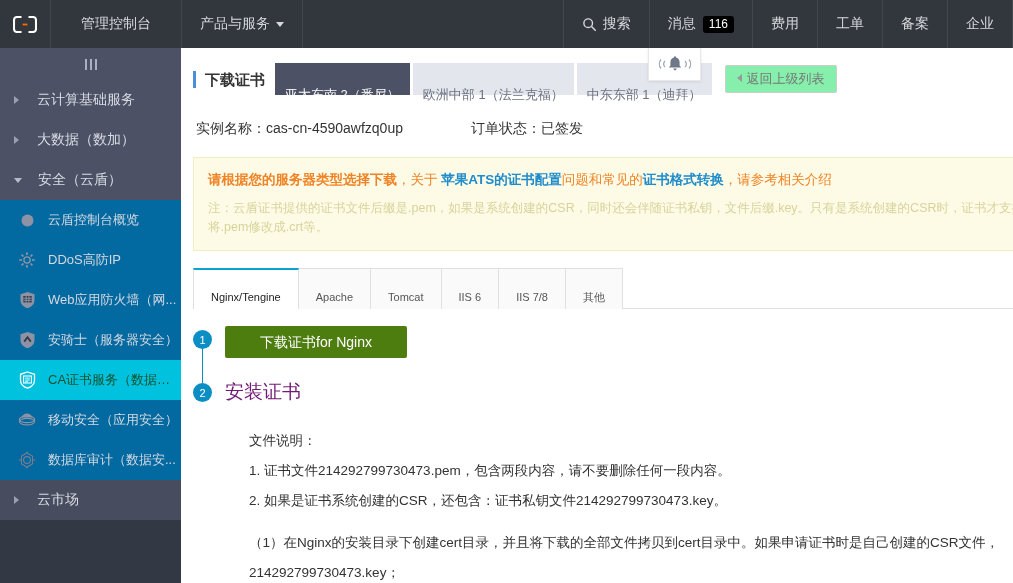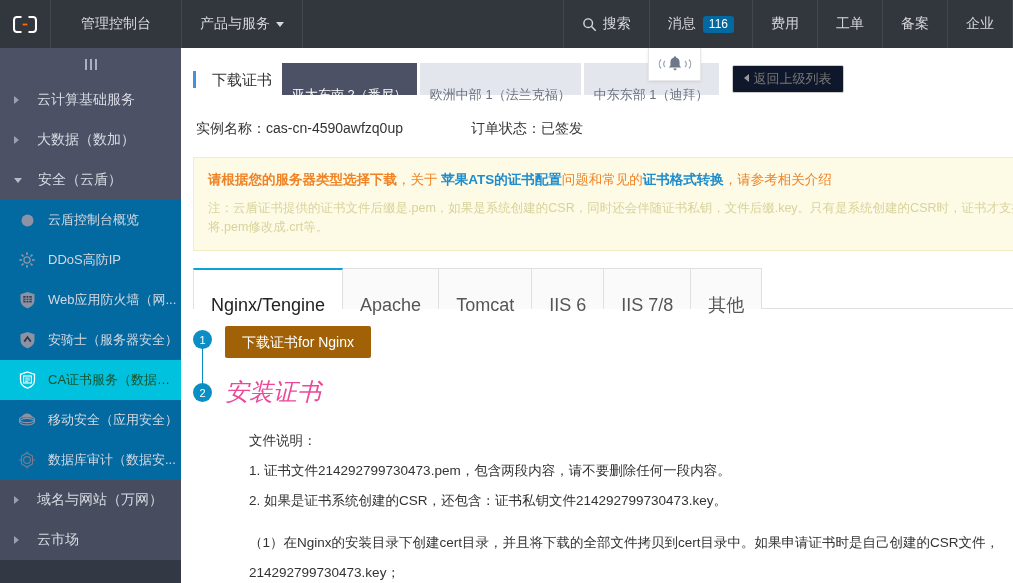--- a/index.html
+++ b/index.html
@@ -48,21 +48,21 @@
   }
   .spacer { flex: 1; border-right: 1px solid #42464d; }
   .nav-right { display: flex; align-items: flex-start; }
   .search-ico {
     width: 15px; height: 15px; margin-right: 6px;
     display: inline-block; vertical-align: middle;
   }
   .badge {
     display: inline-block;
     margin-left: 7px;
-    background: #0369a1;
+    background: #000000;
     color: #fff;
     font-size: 12px;
     line-height: 17px;
     padding: 0 6px;
     border-radius: 3px;
     min-width: 26px;
     text-align: center;
   }
 
   
@@ -133,40 +133,41 @@
   }
   .crumbrow {
     height: 48px; display: flex; align-items: center;
     padding-left: 12px; padding-top: 14px;
     position: relative;
   }
   .page-title {
     display: flex; align-items: center;
     font-size: 15px; color: #333;
     border-left: 3px solid #4a90d9;
-    padding-left: 16px;
+    padding-left: 9px;
     line-height: 17px;
     margin-right: 10px;
+    font-weight: bold;
   }
   .region-tab {
     height: 32px; line-height: 32px;
     padding: 16px 10px;
     background: #e3e6ec;
     color: #6b7280;
     font-size: 13px;
     margin-right: 3px;
     cursor: pointer;
     white-space: nowrap;
   }
   .region-tab.sel { background: #4c5165; color: #fff; }
   .back-btn {
     height: 28px; line-height: 26px;
     padding: 0 11px;
     border: 1px solid #ccc;
-    background: #0f172a;
+    background: #86efac;
     color: #777;
     font-size: 13px;
     margin-left: 10px;
     white-space: nowrap;
     cursor: pointer;
     border-radius: 2px;
   }
   .back-btn .arrow-l {
     display: inline-block;
     width: 0; height: 0;
@@ -225,22 +226,22 @@
 
   
   .srvtabs {
     margin: 17px 0 0 12px;
     display: flex;
     border-bottom: 1px solid #e0e0e0;
     width: 832px;
   }
   .srvtab {
     height: 41px; line-height: 41px;
-    padding: 16px 17px;
-    font-size: 18px;
+    padding: 8px 17px;
+    font-size: 11px;
     color: #555;
     background: #fafafa;
     border: 1px solid #e0e0e0;
     border-bottom: none;
     border-left: none;
     margin-bottom: -1px;
     cursor: pointer;
     white-space: nowrap;
   }
   .srvtab:first-child { border-left: 1px solid #e0e0e0; }
@@ -271,35 +272,34 @@
     background: #0b8ec4;
     color: #fff;
     font-size: 11px;
     display: flex; align-items: center; justify-content: center;
     flex: none;
     margin-right: 13px;
     margin-top: 4px;
     position: relative; z-index: 2;
   }
   .dl-btn {
-    background: #a16207;
+    background: #4d7c0f;
     color: #fff;
     font-size: 14px;
-    padding: 0 17px;
+    padding: 0 35px;
     height: 32px; line-height: 32px;
     border: none;
     cursor: pointer;
     border-radius: 2px;
     font-family: inherit;
   }
   .step-h {
-    font-size: 24px;
-    color: #ec4899;
+    font-size: 19px;
+    color: #701a75;
     line-height: 26px;
-    font-style: italic;
   }
 
   .body-text {
     margin-left: 56px;
     font-size: 13.5px;
     color: #333;
     line-height: 30px;
     width: 880px;
   }
   .body-text p { white-space: nowrap; }
@@ -454,24 +454,20 @@
             <line x1="9" y1="15.4" x2="9" y2="17.4"></line>
           <line x1="0.8" y1="9" x2="2.9" y2="9"></line>
             <line x1="15.1" y1="9" x2="17.2" y2="9"></line>
         </svg>
       </span>
       <span class="lbl">数据库审计（数据安...</span>
     </div>
 
     <div class="grp lower">
       <span class="arrow-r"></span>
-      <span>域名与网站（万网）</span>
-    </div>
-    <div class="grp lower">
-      <span class="arrow-r"></span>
       <span>云市场</span>
     </div>
   </div>
 
   <div class="main">
 
     <div class="crumbrow">
       <div class="page-title">下载证书</div>
 
       <div class="region-tab sel">

